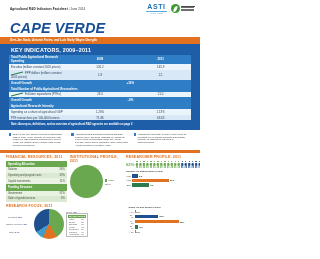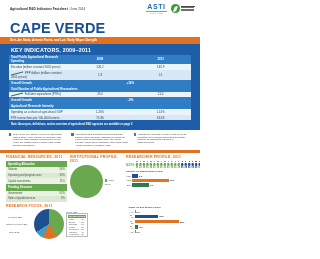--- a/index.html
+++ b/index.html
@@ -18,21 +18,21 @@
   .asti-sub{font-size:1.9px;color:#4a94c9;letter-spacing:0.1px;}
   .ifpri{display:flex;align-items:center;gap:1px;}
   .ifpri-mark{width:9px;height:9px;border-radius:50%;background:#3d9b35;position:relative;}
   .ifpri-mark:after{content:"";position:absolute;left:3px;top:1.6px;width:3px;height:5.6px;background:#ffffff;border-radius:60% 0 60% 0;transform:rotate(18deg);}
   .ifpri-txt{display:flex;flex-direction:column;gap:0.5px;}
   .ifpri-txt i{display:block;width:13px;height:0.8px;background:#6f6f6f;}
   .ifpri-txt i:nth-child(1){width:14px;background:#4a4a4a;}
 
   
   .titleband{position:relative;height:15px;background:#ffffff;}
-  .title{position:absolute;left:10px;top:-1px;font-size:14.5px;font-weight:bold;color:#1a4f96;letter-spacing:0.1px;line-height:15px;}
+  .title{position:absolute;left:10px;top:-1px;font-size:14.5px;font-weight:bold;color:#1a4f96;letter-spacing:0.1px;line-height:15px;font-style:italic;}
   .authorband{position:relative;height:7px;background:#e2721f;}
   .authors{position:absolute;left:10px;top:1.4px;font-size:2.9px;font-style:italic;font-weight:bold;color:#ffffff;}
 
   
   .bluepanel{position:relative;margin:0;padding:3px 9px 4px 9px;background:#1e5ea8;}
   .ki-title{font-size:5.4px;font-weight:bold;color:#ffffff;letter-spacing:0.2px;padding:0 0 1.6px 2px;}
   table.ki{width:100%;border-collapse:collapse;table-layout:fixed;}
   table.ki td{font-size:2.9px;padding:0.9px 2px;color:#173f73;}
   tr.secrow td{background:#2f7dc4;color:#ffffff;font-weight:bold;}
   tr.hdrrow td{background:#2f7dc4;color:#ffffff;font-weight:bold;text-align:center;}

